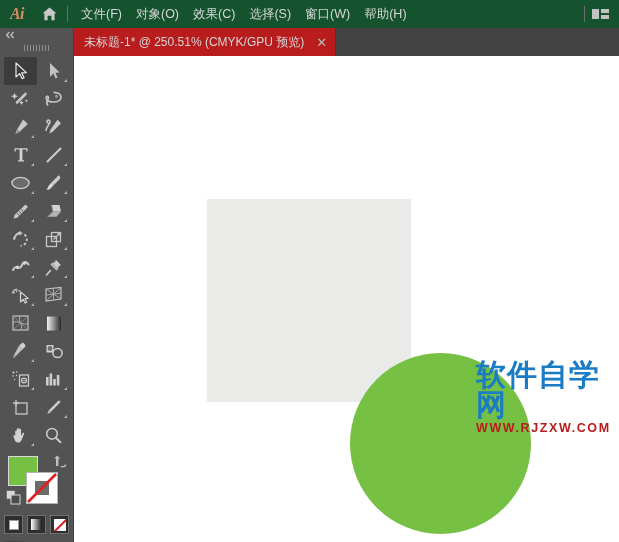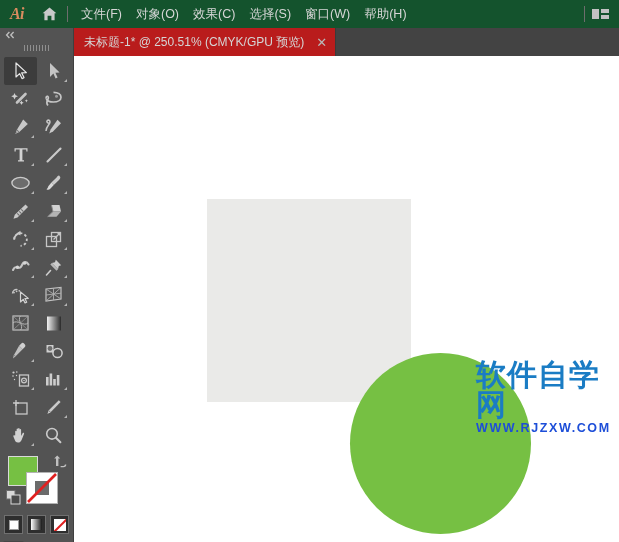--- a/index.html
+++ b/index.html
@@ -295,21 +295,21 @@
     font-size: 30px;
     font-weight: bold;
     color: #1a7cc4;
     letter-spacing: 1px;
     line-height: 1;
     font-family: "DejaVu Sans", "Liberation Sans", sans-serif;
   }
   .wm-sub {
     font-size: 12.5px;
     font-weight: bold;
-    color: #1d4ed8;
+    color: #b91c1c;
     letter-spacing: 1.6px;
     line-height: 1.1;
     margin-top: 2px;
     font-family: "Liberation Sans", sans-serif;
   }
 </style>
 </head>
 <body>
 
 <div id="app">

